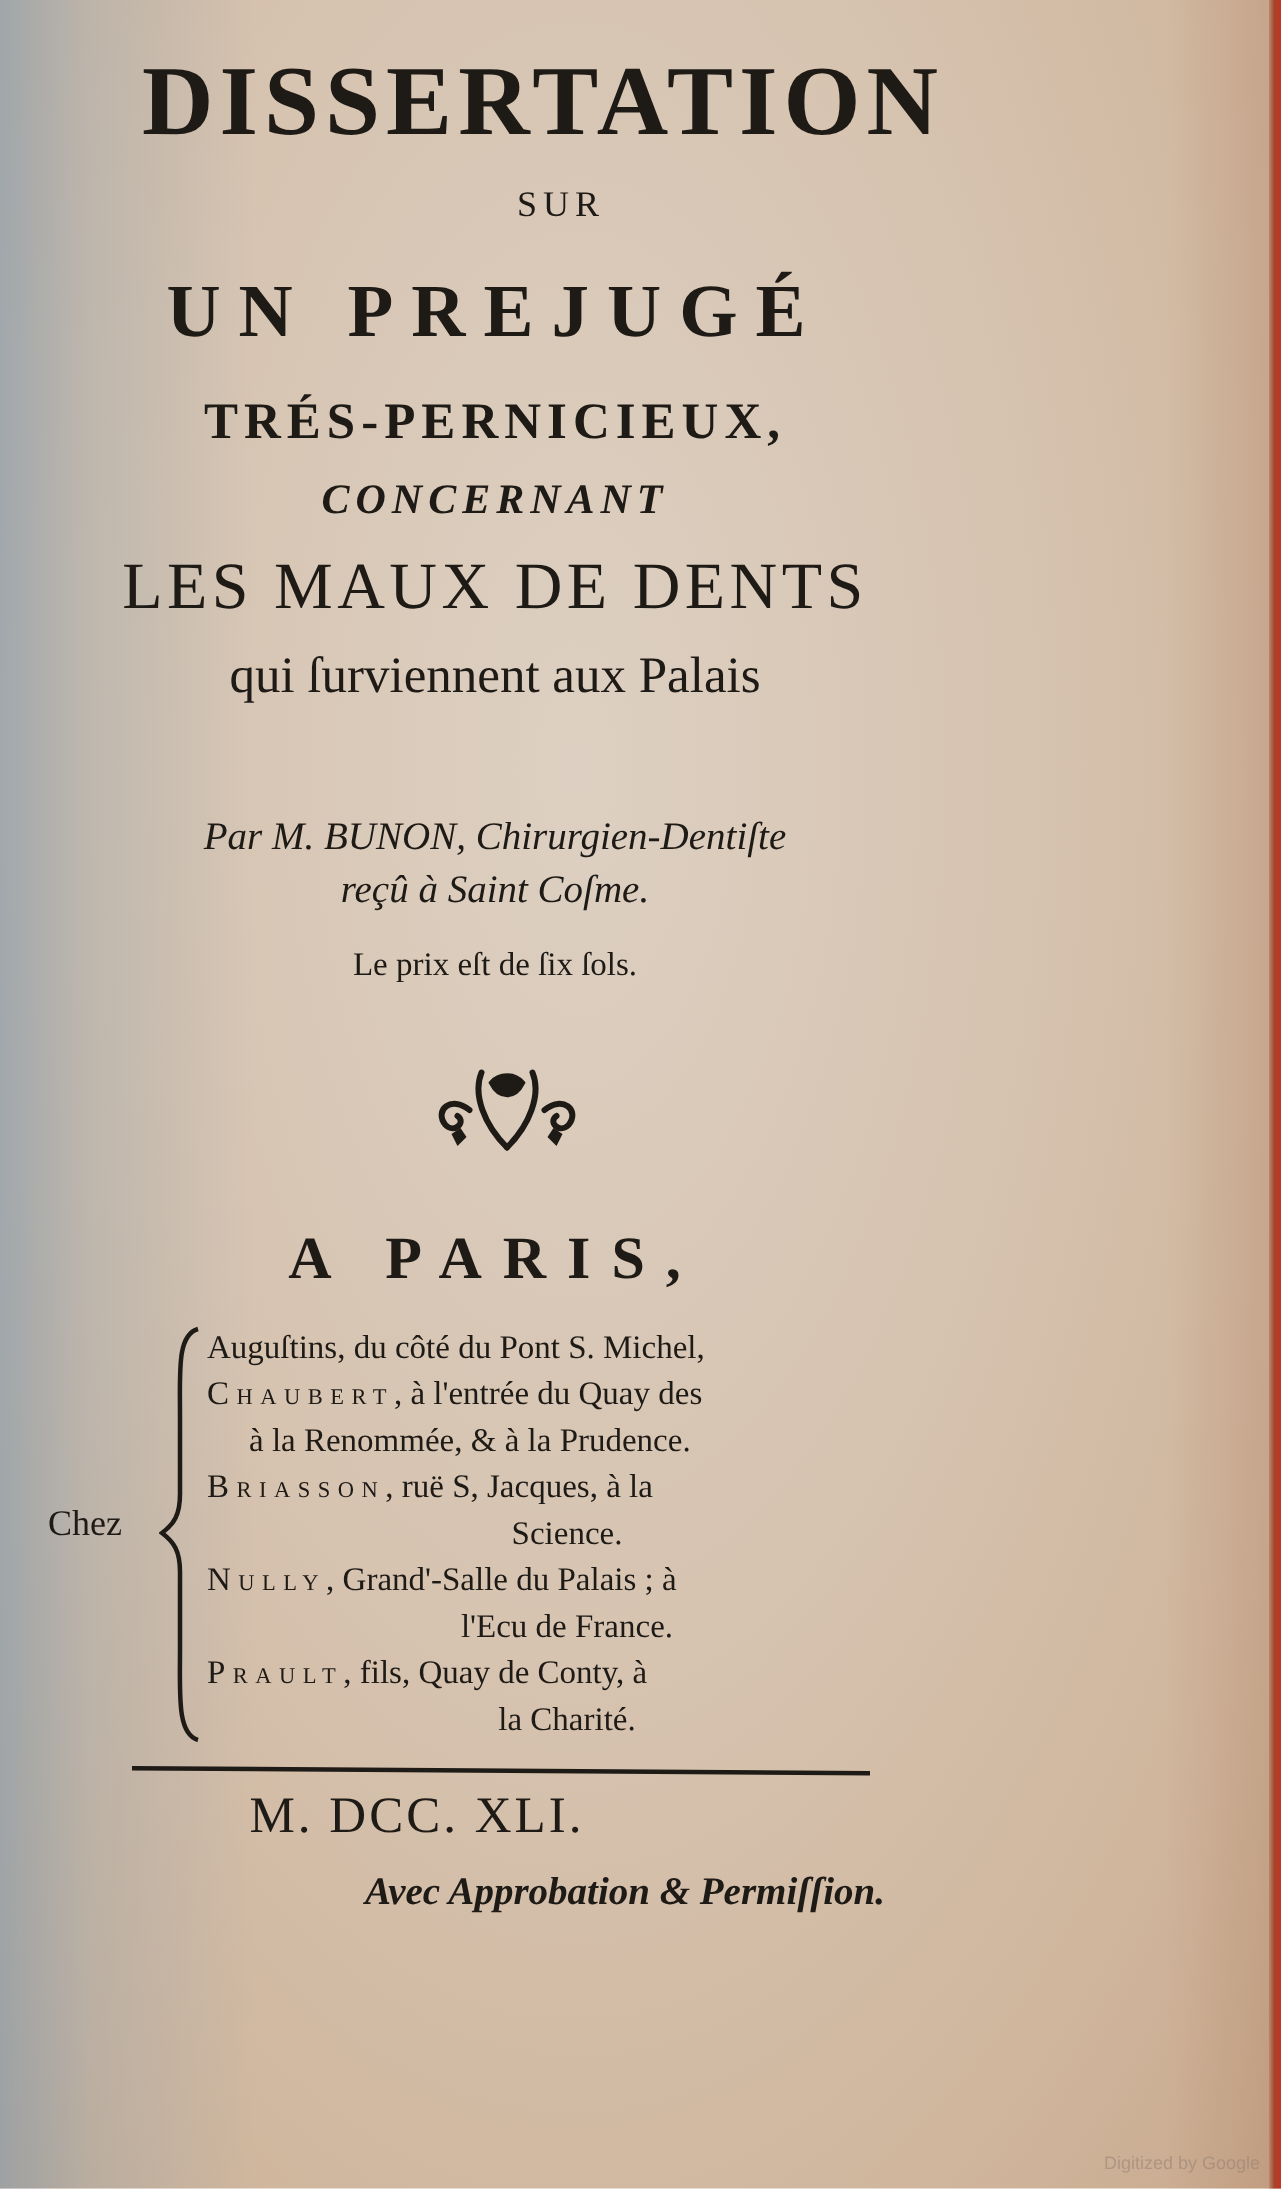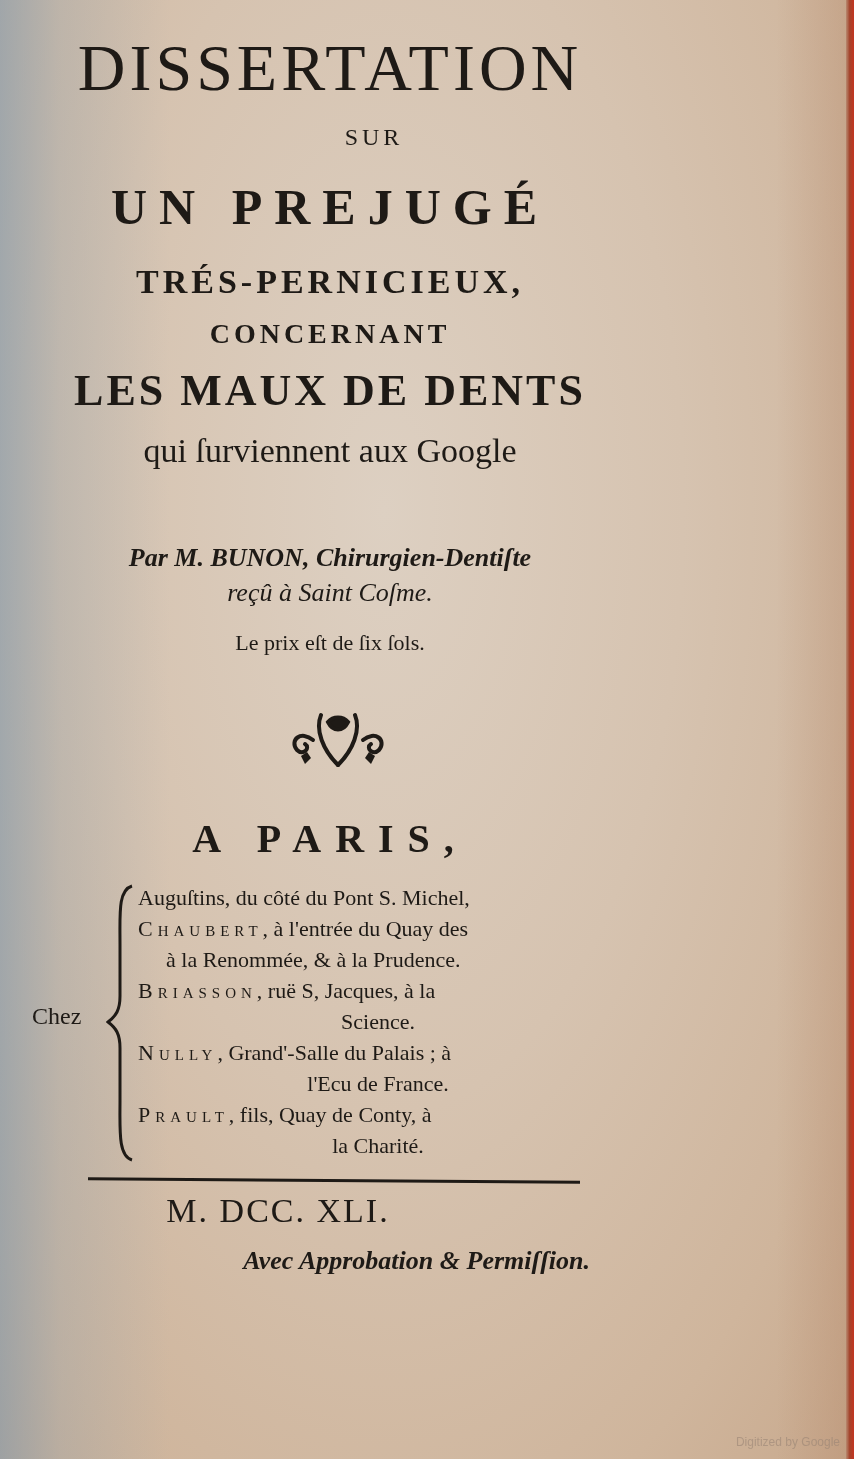--- a/index.html
+++ b/index.html
@@ -14,29 +14,29 @@
   .page { position: absolute; inset: 0; }
   .red-edge {
     position: absolute; top: 0; right: 0; width: 8px; height: 100%;
     background: linear-gradient(90deg, #b88a70 0%, #a4442c 45%, #c43420 100%);
   }
   .right-shade {
     position: absolute; top: 0; right: 8px; width: 70px; height: 100%;
     background: linear-gradient(90deg, rgba(190,150,120,0) 0%, rgba(180,135,105,0.35) 100%);
   }
   .line { position: absolute; left: 0; width: 660px; text-align: center; white-space: nowrap; }
-  .t1 { top: 30px; font-size: 66px; letter-spacing: 4px; font-weight: normal; }
+  .t1 { top: 30px; font-size: 66px; letter-spacing: 4px; font-weight: bold; margin-left: 32px; }
   .t2 { top: 124px; font-size: 24px; letter-spacing: 4px; margin-left: 44px; }
   .t3 { top: 178px; font-size: 50px; letter-spacing: 12px; font-weight: bold; }
   .t4 { top: 263px; font-size: 34px; letter-spacing: 4px; font-weight: bold; }
-  .t5 { top: 318px; font-size: 28px; letter-spacing: 4px; font-weight: bold; }
-  .t6 { top: 365px; font-size: 44px; letter-spacing: 3px; font-weight: bold; left: 20px; width: 620px; text-align: center; }
+  .t5 { top: 318px; font-size: 28px; letter-spacing: 4px; font-style: italic; font-weight: bold; }
+  .t6 { top: 365px; font-size: 44px; letter-spacing: 3px; font-weight: normal; left: 20px; width: 620px; text-align: center; }
   .t7 { top: 432px; font-size: 34px; left: 20px; width: 620px; }
   .t8 { top: 474px; font-size: 34px; left: 20px; width: 620px; }
-  .t9 { top: 543px; font-size: 26px; font-style: italic; font-weight: bold; left: 20px; width: 620px; }
+  .t9 { top: 543px; font-size: 26px; font-style: italic; font-weight: normal; left: 20px; width: 620px; }
   .t10 { top: 578px; font-size: 26px; font-style: italic; left: 20px; width: 620px; }
   .t11 { top: 630px; font-size: 22px; left: 20px; width: 620px; }
   .ornament { position: absolute; top: 710px; left: 283px; width: 110px; height: 60px; }
   .t12 { top: 815px; font-size: 40px; letter-spacing: 14px; font-weight: bold; left: 20px; width: 620px; }
   .chez-label { position: absolute; top: 1003px; left: 32px; font-size: 24px; }
   .brace { position: absolute; top: 884px; left: 106px; width: 30px; height: 278px; }
   .vendors { position: absolute; top: 882px; left: 138px; width: 480px; font-size: 22px; line-height: 31px; }
   .vendors .row { white-space: nowrap; }
   .vendors .indent1 { padding-left: 28px; }
   .vendors .center { text-align: center; padding-left: 0; }
@@ -52,21 +52,21 @@
 <div class="page">
   <div class="right-shade"></div>
   <div class="red-edge"></div>
 
   <div class="line t1">DISSERTATION</div>
   <div class="line t2">SUR</div>
   <div class="line t3">UN PREJUGÉ</div>
   <div class="line t4">TRÉS-PERNICIEUX,</div>
   <div class="line t5">CONCERNANT</div>
   <div class="line t6">LES MAUX DE DENTS</div>
-  <div class="line t7">qui ſurviennent aux Google</div>
+  <div class="line t7">qui ſurviennent aux Palais</div>
   <div class="line t9">Par M. BUNON, Chirurgien-Dentiſte</div>
   <div class="line t11">Le prix eſt de ſix ſols.</div>
   <div class="line t10">reçû à Saint Coſme.</div>
 
   <svg class="ornament" viewBox="0 0 110 60">
     <g fill="none" stroke="#1e1a16" stroke-width="4" stroke-linecap="round">
       <path d="M55 55 C40 40 32 20 38 5"></path>
       <path d="M55 55 C70 40 78 20 72 5"></path>
       <path d="M45 12 C50 22 60 22 65 12 C60 6 50 6 45 12 Z" fill="#1e1a16"></path>
       <path d="M30 30 C18 20 6 30 14 40 C20 46 28 38 22 34"></path>

